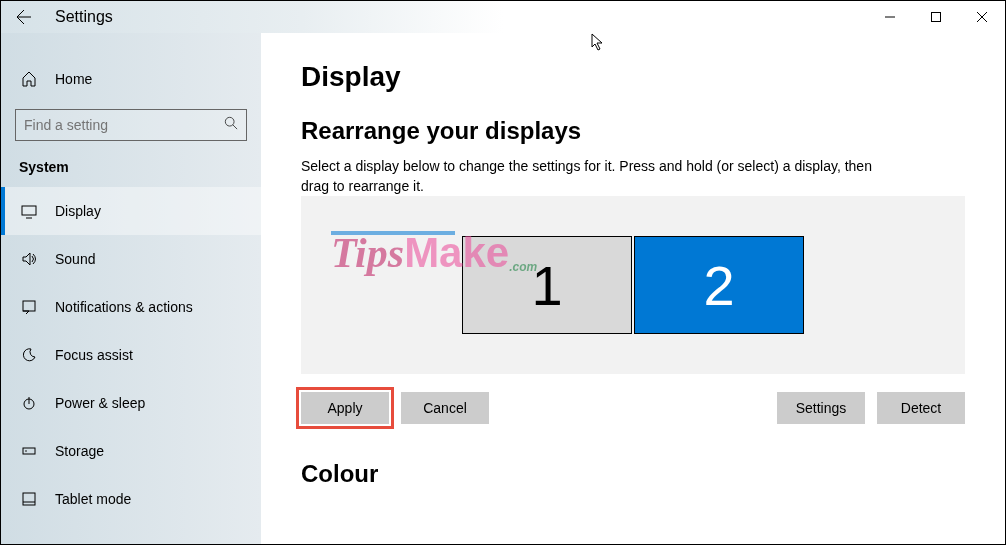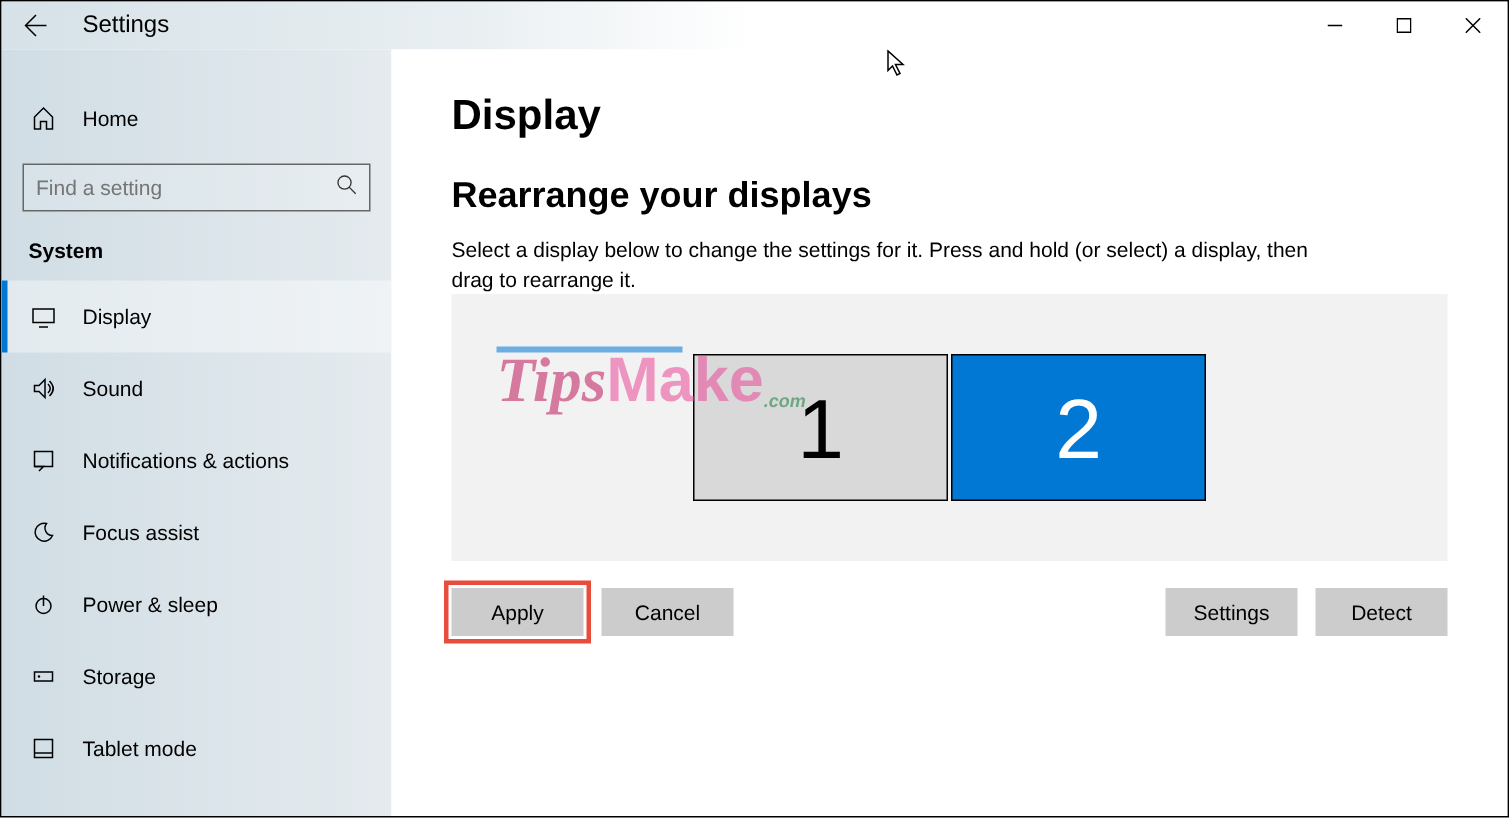--- a/index.html
+++ b/index.html
@@ -190,20 +190,21 @@
     </div>
 
     <div class="button-row">
       <button class="btn highlight">Apply</button>
       <button class="btn">Cancel</button>
       <div class="gap"></div>
       <button class="btn">Settings</button>
       <button class="btn">Detect</button>
     </div>
 
+    <h2 class="section-title second">Colour</h2>
   </div>
 
 </div>
 
 <div class="watermark">
   <div class="wm-line"></div>
   <span class="wm-t1">Tips</span><span class="wm-t2">Make</span><span class="wm-t3">.com</span>
 </div>
 
 <div class="cursor">

